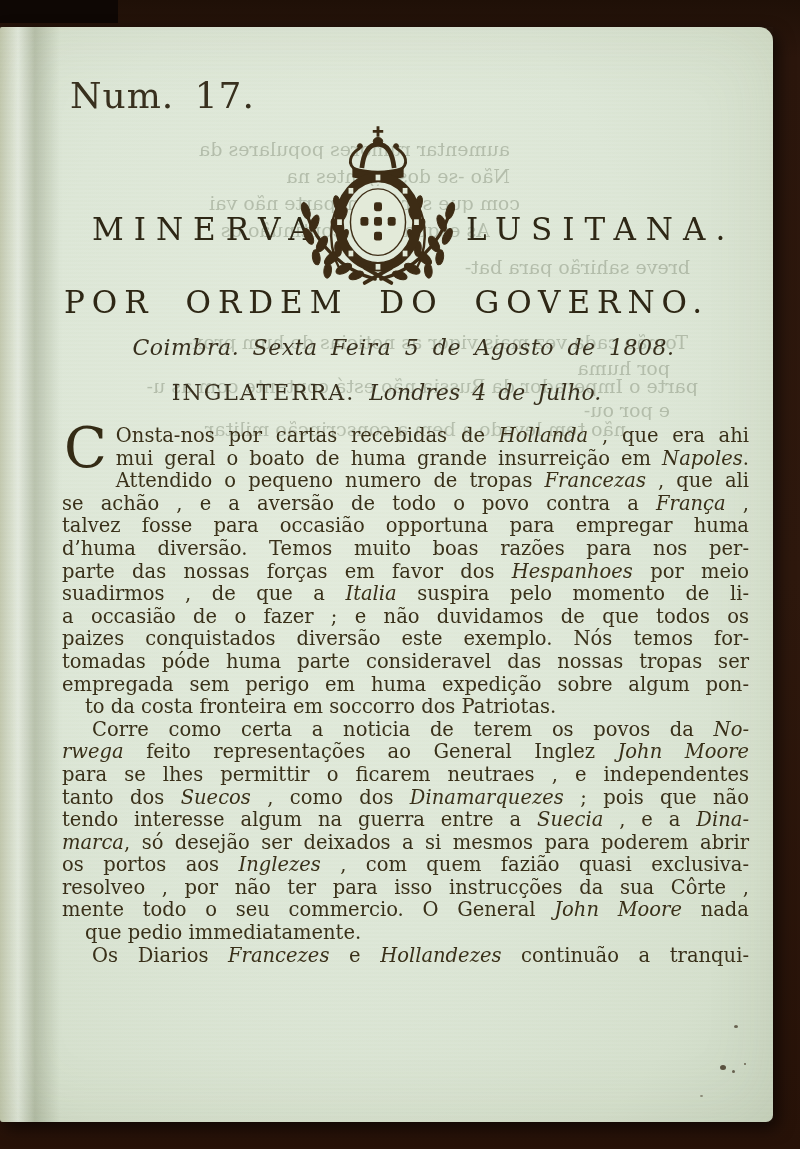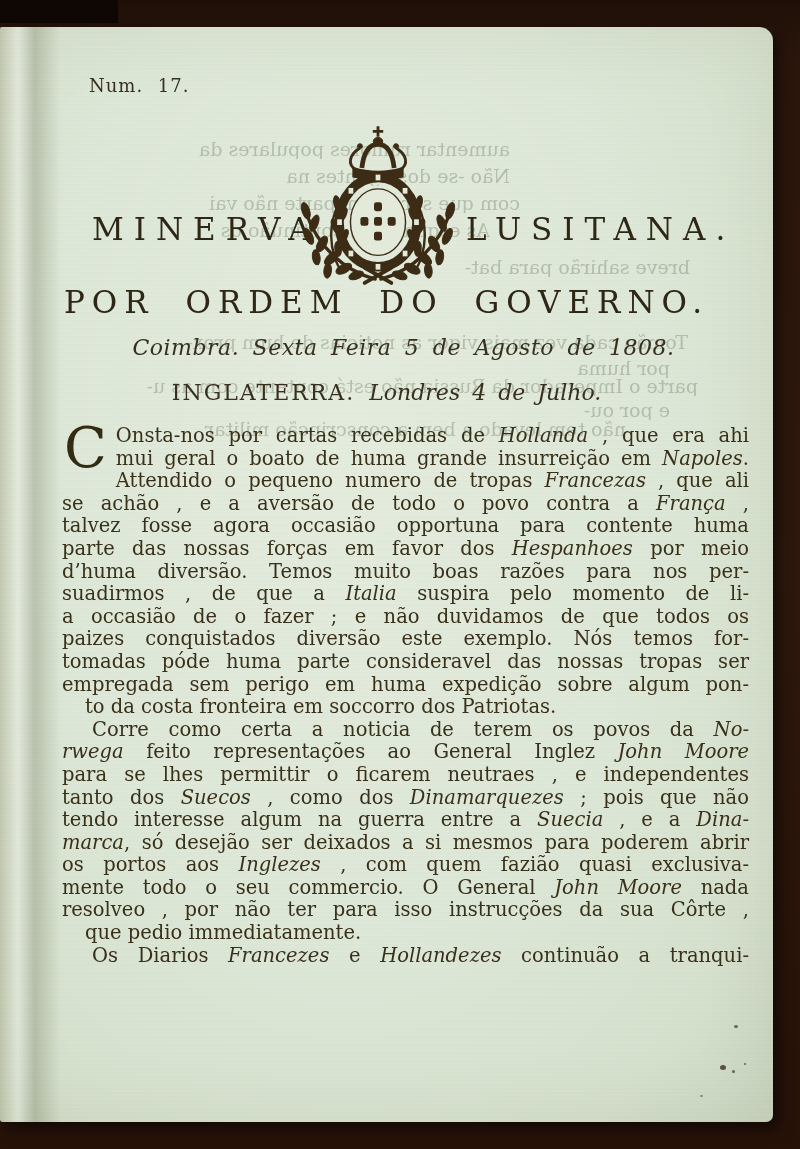--- a/index.html
+++ b/index.html
@@ -10,21 +10,21 @@
   .paper{position:absolute;left:0;top:27px;width:773px;height:1095px;
          background:radial-gradient(ellipse at 45% 38%,#e4ecdd 0%,#dde7d7 52%,#d5e0cd 82%,#c9d5c1 100%);
          border-radius:2px 14px 7px 3px;
          box-shadow:5px 6px 16px rgba(0,0,0,.6), inset 0 0 70px rgba(120,120,80,.12);}
   .fold{position:absolute;left:0;top:0;width:60px;height:100%;pointer-events:none;
         background:linear-gradient(90deg,rgba(164,164,128,.38) 0%,rgba(255,255,255,.28) 30%,rgba(108,115,85,.30) 58%,rgba(0,0,0,0) 100%);
         border-radius:2px 0 0 3px;}
   .texture{position:absolute;inset:0;pointer-events:none;opacity:.5;
         background:repeating-linear-gradient(0deg,rgba(150,150,110,.035) 0 2px,rgba(255,255,255,.03) 2px 4px);}
   .ink{color:#38301e;}
-  .issue{position:absolute;left:89px;top:48px;font-size:18px;letter-spacing:1px;word-spacing:8px;}
+  .issue{position:absolute;left:70px;top:48px;font-size:36px;letter-spacing:1px;word-spacing:8px;}
   .masthead{position:absolute;top:184px;font-size:31px;letter-spacing:10px;color:#2e2715;}
   .mh-left{left:92px;}
   .mh-right{left:466px;}
   .emblem{position:absolute;left:283px;top:98px;}
   .orderline{position:absolute;left:0;top:257px;width:100%;text-align:center;
              font-size:31px;letter-spacing:7px;word-spacing:14px;color:#2e2715;}
   .dateline{position:absolute;left:0;top:308px;width:100%;text-align:center;
             font-size:22px;font-style:italic;word-spacing:6px;letter-spacing:.5px;margin-left:17px;}
   .sectionline{position:absolute;left:0;top:353px;width:100%;text-align:center;font-size:22px;}
   .sectionline .country{letter-spacing:2px;margin-right:14px;}
@@ -147,40 +147,40 @@
       <span class="country">INGLATERRA.</span><span class="sub">Londres 4 de Julho.</span>
     </div>
 
     <div class="bodytext" id="body-text">
         <div class="para">
           <span class="dropcap">C</span>
           <div class="line">Onsta-nos por cartas recebidas de <span class="it">Hollanda</span> , que era ahi</div>
           <div class="line">mui geral o boato de huma grande insurreição em <span class="it">Napoles</span>.</div>
           <div class="line">Attendido o pequeno numero de tropas <span class="it">Francezas</span> , que ali</div>
           <div class="line">se achão , e a aversão de todo o povo contra a <span class="it">França</span> ,</div>
-          <div class="line">talvez fosse agora occasião opportuna para contente huma</div>
+          <div class="line">talvez fosse para occasião opportuna para empregar huma</div>
+          <div class="line">d’huma diversão. Temos muito boas razões para nos per-</div>
           <div class="line">parte das nossas forças em favor dos <span class="it">Hespanhoes</span> por meio</div>
-          <div class="line">d’huma diversão. Temos muito boas razões para nos per-</div>
           <div class="line">suadirmos , de que a <span class="it">Italia</span> suspira pelo momento de li-</div>
           <div class="line">a occasião de o fazer ; e não duvidamos de que todos os</div>
           <div class="line">paizes conquistados diversão este exemplo. Nós temos for-</div>
           <div class="line">tomadas póde huma parte consideravel das nossas tropas ser</div>
           <div class="line">empregada sem perigo em huma expedição sobre algum pon-</div>
           <div class="line end">to da costa fronteira em soccorro dos Patriotas.</div>
         </div>
         <div class="para">
           <div class="line"><span class="ind"></span>Corre como certa a noticia de terem os povos da <span class="it">No-</span></div>
           <div class="line"><span class="it">rwega</span> feito representações ao General Inglez <span class="it">John Moore</span></div>
           <div class="line">para se lhes permittir o ficarem neutraes , e independentes</div>
           <div class="line">tanto dos <span class="it">Suecos</span> , como dos <span class="it">Dinamarquezes</span> ; pois que não</div>
           <div class="line">tendo interesse algum na guerra entre a <span class="it">Suecia</span> , e a <span class="it">Dina-</span></div>
           <div class="line"><span class="it">marca</span>, só desejão ser deixados a si mesmos para poderem abrir</div>
           <div class="line">os portos aos <span class="it">Inglezes</span> , com quem fazião quasi exclusiva-</div>
+          <div class="line">resolveo , por não ter para isso instrucções da sua Côrte ,</div>
           <div class="line">mente todo o seu commercio. O General <span class="it">John Moore</span> nada</div>
-          <div class="line">resolveo , por não ter para isso instrucções da sua Côrte ,</div>
           <div class="line end">que pedio immediatamente.</div>
         </div>
         <div class="para">
           <div class="line"><span class="ind"></span>Os Diarios <span class="it">Francezes</span> e <span class="it">Hollandezes</span> continuão a tranqui-</div>
         </div>
       </div>
 
     <div class="speck sp1"></div>
     <div class="speck sp2"></div>
     <div class="speck sp3"></div>

